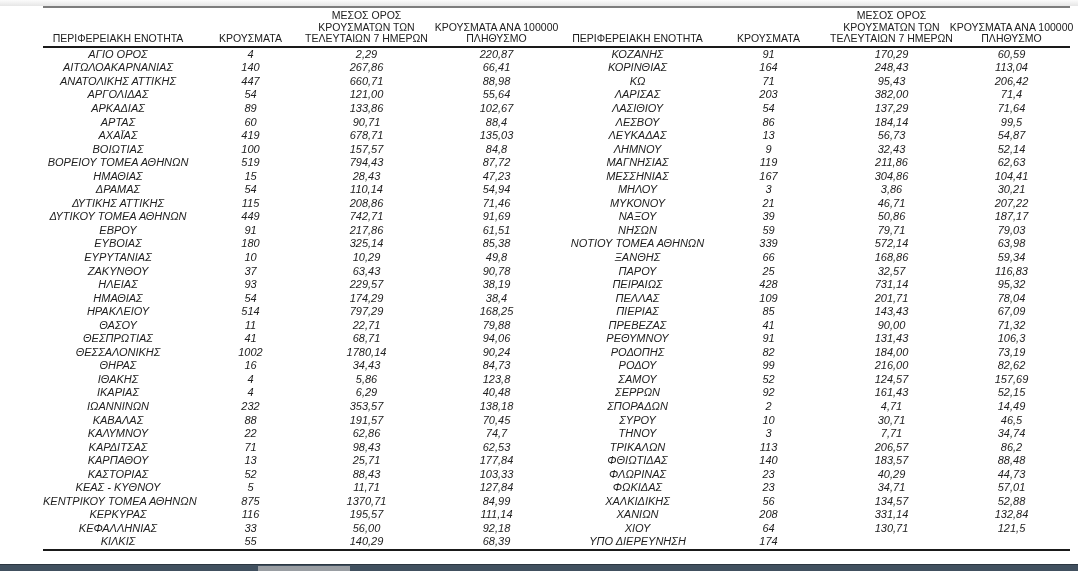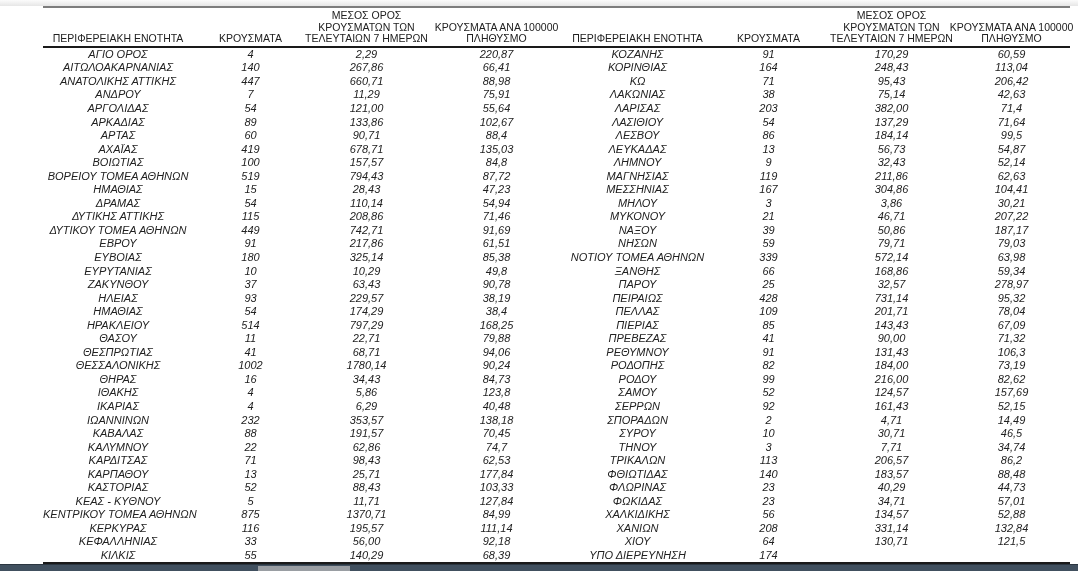--- a/index.html
+++ b/index.html
@@ -109,30 +109,20 @@
     <div class="td">ΑΝΑΤΟΛΙΚΗΣ ΑΤΤΙΚΗΣ</div>
     <div class="td">447</div>
     <div class="td">660,71</div>
     <div class="td">88,98</div>
     <div class="td">ΚΩ</div>
     <div class="td">71</div>
     <div class="td">95,43</div>
     <div class="td">206,42</div>
   </div>
       <div class="trow">
-    <div class="td">ΑΝΔΡΟΥ</div>
-    <div class="td">7</div>
-    <div class="td">11,29</div>
-    <div class="td">75,91</div>
-    <div class="td">ΛΑΚΩΝΙΑΣ</div>
-    <div class="td">38</div>
-    <div class="td">75,14</div>
-    <div class="td">42,63</div>
-  </div>
-      <div class="trow">
     <div class="td">ΑΡΓΟΛΙΔΑΣ</div>
     <div class="td">54</div>
     <div class="td">121,00</div>
     <div class="td">55,64</div>
     <div class="td">ΛΑΡΙΣΑΣ</div>
     <div class="td">203</div>
     <div class="td">382,00</div>
     <div class="td">71,4</div>
   </div>
       <div class="trow">
@@ -256,21 +246,21 @@
     <div class="td">59,34</div>
   </div>
       <div class="trow">
     <div class="td">ΖΑΚΥΝΘΟΥ</div>
     <div class="td">37</div>
     <div class="td">63,43</div>
     <div class="td">90,78</div>
     <div class="td">ΠΑΡΟΥ</div>
     <div class="td">25</div>
     <div class="td">32,57</div>
-    <div class="td">278,97</div>
+    <div class="td">116,83</div>
   </div>
       <div class="trow">
     <div class="td">ΗΛΕΙΑΣ</div>
     <div class="td">93</div>
     <div class="td">229,57</div>
     <div class="td">38,19</div>
     <div class="td">ΠΕΙΡΑΙΩΣ</div>
     <div class="td">428</div>
     <div class="td">731,14</div>
     <div class="td">95,32</div>

